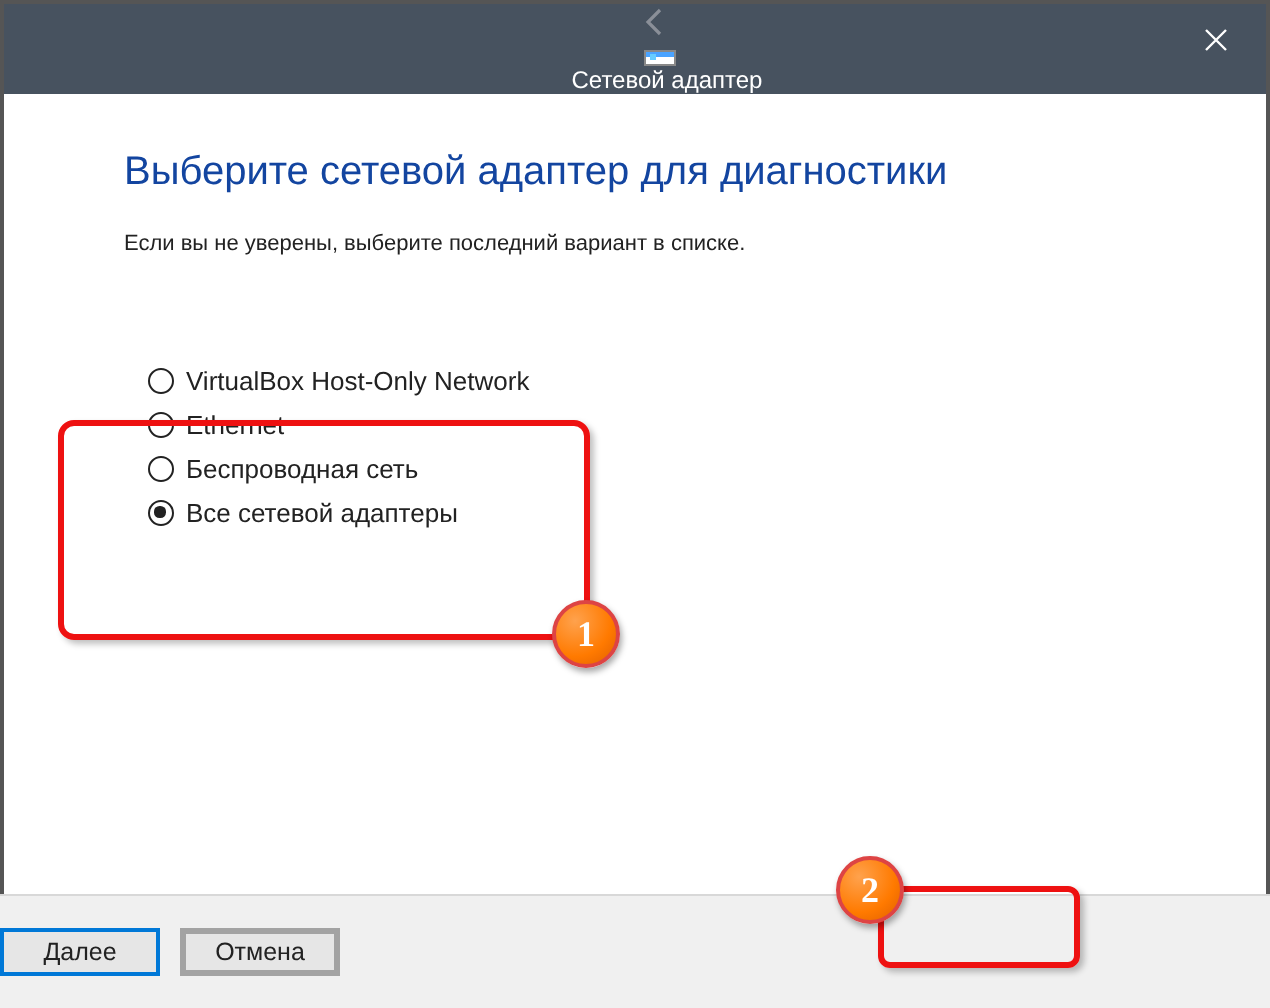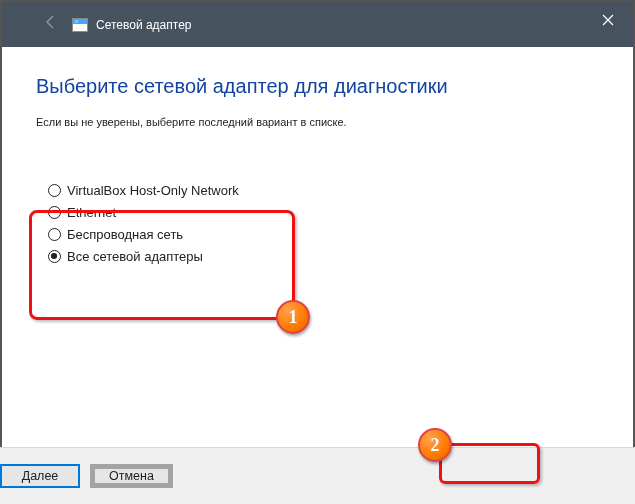--- a/index.html
+++ b/index.html
@@ -1,46 +1,46 @@
 <!DOCTYPE html>
 <html><head>
 <meta charset="utf-8">
 <style>
   * { box-sizing: border-box; margin: 0; padding: 0; }
   body { width: 635px; height: 504px; font-family: "Segoe UI", Tahoma, sans-serif; background: #fff; position: relative; overflow: hidden; }
   
   .outer { width: 635px; height: 504px; border: 2px solid #555; background: #fff; }
   
-  .titlebar { background: #47525f; height: 45px; display: flex; align-items: center; padding: 0 8px 0 40px; position: relative; }
+  .titlebar { background: #47525f; height: 45px; display: flex; align-items: center; padding: 0 8px 0 40px; position: relative; flex-direction: column; }
   .back-arrow { color: #888; font-size: 18px; margin-right: 12px; }
   .ttb-icon { width: 16px; height: 14px; background: linear-gradient(to bottom, #4aa3ff 0%, #4aa3ff 40%, #fff 40%, #fff 100%); border: 1px solid #888; margin-right: 8px; position: relative; }
   .ttb-icon::before { content:""; position:absolute; left:2px; top:1px; width:3px; height:3px; background:#6cf; }
   .ttb-title { color: #fff; font-size: 12px; }
   .close-x { position: absolute; right: 0; top: 0; width: 50px; height: 35px; display:flex; align-items:center; justify-content:center; color:#fff; font-size:14px; }
   .close-x svg { stroke: #fff; stroke-width: 1.2; }
   
-  .content { padding: 28px 50px 20px 34px; }
+  .content { padding: 28px 50px 20px 60px; }
   
   .heading { color: #1345a0; font-size: 20px; font-weight: 400; margin-bottom: 18px; }
   .subtext { color: #222; font-size: 11px; }
   
   .radio-group { margin-top: 40px; padding: 12px 12px 16px 12px; width: 280px; }
   .radio-row { display:flex; align-items:center; gap:6px; margin: 3px 0 7px 0; font-size: 13px; color: #222; }
   .r { appearance:none; -webkit-appearance:none; width:13px; height:13px; border:1.4px solid #222; border-radius:50%; position:relative; background:#fff; flex-shrink:0; }
   .r:checked::after { content:""; position:absolute; left:2px; top:2px; width:5.5px; height:5.5px; border-radius:50%; background:#222; }
   
   .annot-box1 { position:absolute; left:29px; top:210px; width:266px; height:110px; border:3px solid #e11; border-radius:8px; pointer-events:none; box-shadow: 2px 2px 3px rgba(0,0,0,0.25); }
   .annot-box2 { position:absolute; left:439px; top:443px; width:101px; height:41px; border:3px solid #e11; border-radius:6px; pointer-events:none; box-shadow: 2px 2px 3px rgba(0,0,0,0.25);}
   
   .badge { position:absolute; width:34px; height:34px; border-radius:50%; background: radial-gradient(circle at 32% 28%, #ffa24d, #ff7a00 60%, #e05f00); border:2px solid #d44; box-shadow: 1px 2px 3px rgba(0,0,0,0.35); display:flex; align-items:center; justify-content:center; color:#fff; font-weight:700; font-size:18px; font-family: Georgia, serif; }
   .badge1 { left:276px; top:300px; }
   .badge2 { left:418px; top:428px; }
   
   .button-bar { position:absolute; left:0; right:0; bottom:0; height:57px; border-top:1px solid #d8d8d8; background:#f0f0f0; display:flex; align-items:center; padding-right:18px; gap:10px; }
-  .btn { min-width:80px; height:24px; padding: 0 14px; font-size:12.5px; background:#e6e6e6; border:5px solid #a3a3a3; color:#222; display:flex; align-items:center; justify-content:center; }
+  .btn { min-width:80px; height:24px; padding: 0 14px; font-size:12.5px; background:#e6e6e6; border:3px solid #a3a3a3; color:#222; display:flex; align-items:center; justify-content:center; }
   .btn.primary { border:2px solid #0078d7; background:#e6e6e6; }
 </style>
 </head>
 <body>
 
 <div class="outer">
 
   <div class="titlebar">
     <span class="back-arrow">
       <svg width="18" height="18" viewBox="0 0 18 18" fill="none">

